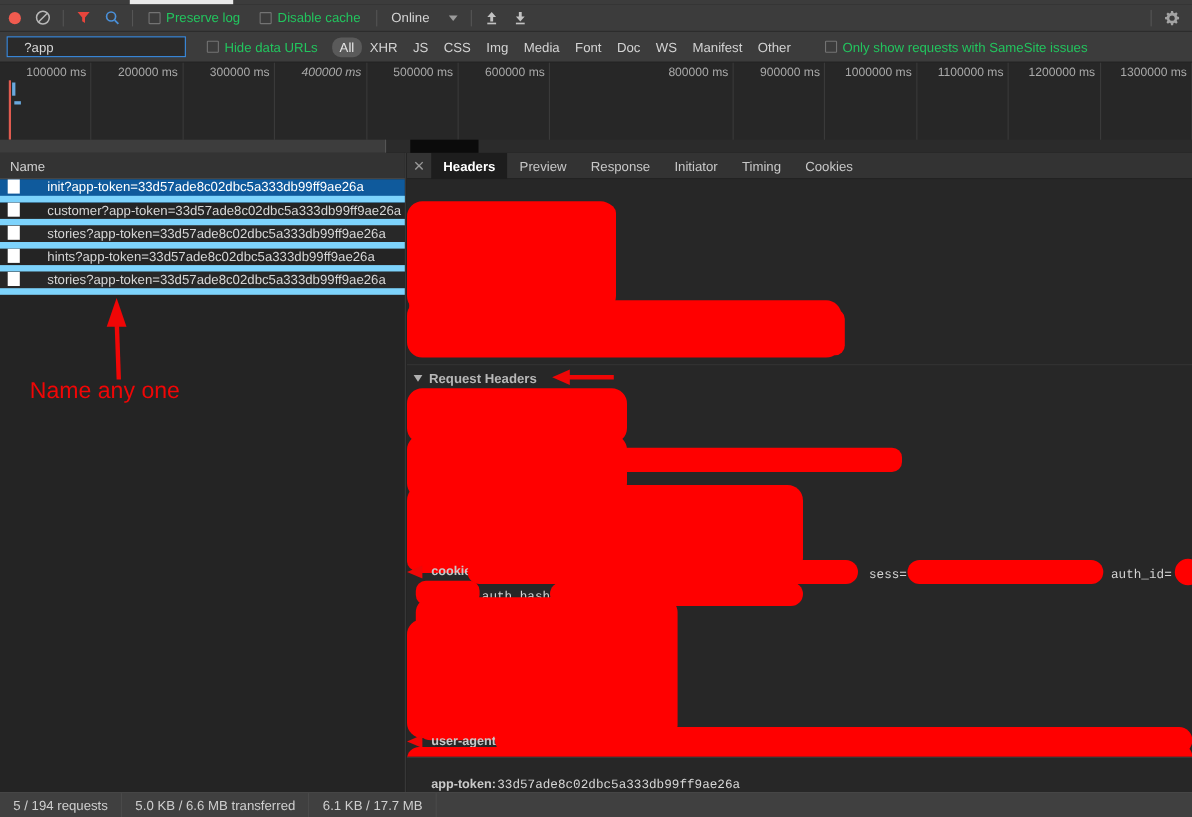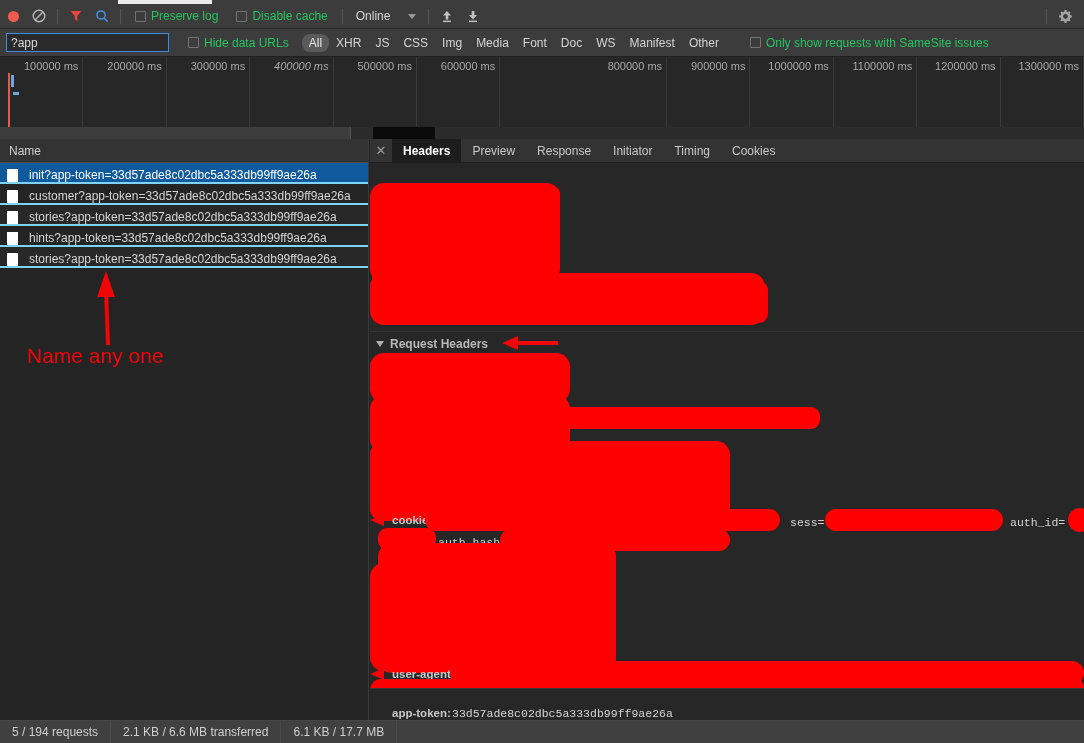--- a/index.html
+++ b/index.html
@@ -56,21 +56,21 @@
     position: absolute; left: 0; top: 29px; width: 1084px; height: 28px;
     background: #3c3c3c;
     display: flex; align-items: center;
     border-bottom: 1px solid #202020;
   }
   .filter-input {
     position: relative;
     width: 163px; height: 19px; margin-left: 6px;
     background: #2a2a2a; border: 1px solid #3a8ee6;
     color: #d8d8d8; font-size: 12px;
-    padding: 0 4px; line-height: 17px;
+    padding: 0 15px; line-height: 17px;
     font-family: "Liberation Sans", sans-serif;
     outline: none; flex: 0 0 auto;
   }
   .type-pills { display: flex; align-items: center; gap: 0px; }
   .pill {
     font-size: 12px; color: #d4d4d4; padding: 2px 7px; border-radius: 8px;
     white-space: nowrap;
   }
   .pill.sel { background: #5a5a5a; color: #e8e8e8; }
 
@@ -115,24 +115,24 @@
     background: #242424;
     border-right: 1px solid #3a3a3a;
   }
   .lp-head {
     height: 24px; background: #333333;
     border-bottom: 1px solid #4a4a4a;
     display: flex; align-items: center;
     padding-left: 9px; font-size: 12px; color: #d0d0d0;
   }
   .req-row {
-    height: 21px; display: flex; align-items: flex-end;
-    padding-left: 7px; gap: 11px;
+    height: 21px; display: flex; align-items: flex-start;
+    padding-left: 7px; gap: 25px;
     font-size: 12px; color: #d6d6d6;
-    border-bottom: 2px solid #7dd3fc;
+    border-bottom: 6px solid #7dd3fc;
     white-space: nowrap; overflow: hidden;
   }
   .req-row:nth-child(odd) { background: #282828; }
   .req-row.selected { background: #0f5a9c; color: #ffffff; }
   .doc-ico {
     width: 11px; height: 13px; background: #ffffff; flex: 0 0 auto;
   }
 
   
   .anno-text {
@@ -464,17 +464,17 @@
     </div>
   </div>
 
   <div class="qsp-bar">
     <div style="position:absolute;left:22px;top:18px;font-size:11.5px;font-weight:bold;color:#c9c9c9;">app-token:</div>
     <div style="position:absolute;left:82px;top:18px;font-size:11.5px;color:#d6d6d6;font-family:'Liberation Mono',monospace;">33d57ade8c02dbc5a333db99ff9ae26a</div>
   </div>
 
   <div class="statusbar">
     <div class="st-item">5 / 194 requests</div>
-    <div class="st-item">2.1 KB / 6.6 MB transferred</div>
+    <div class="st-item">5.0 KB / 6.6 MB transferred</div>
     <div class="st-item">6.1 KB / 17.7 MB</div>
   </div>
 
 </div>
 
 </body></html>

